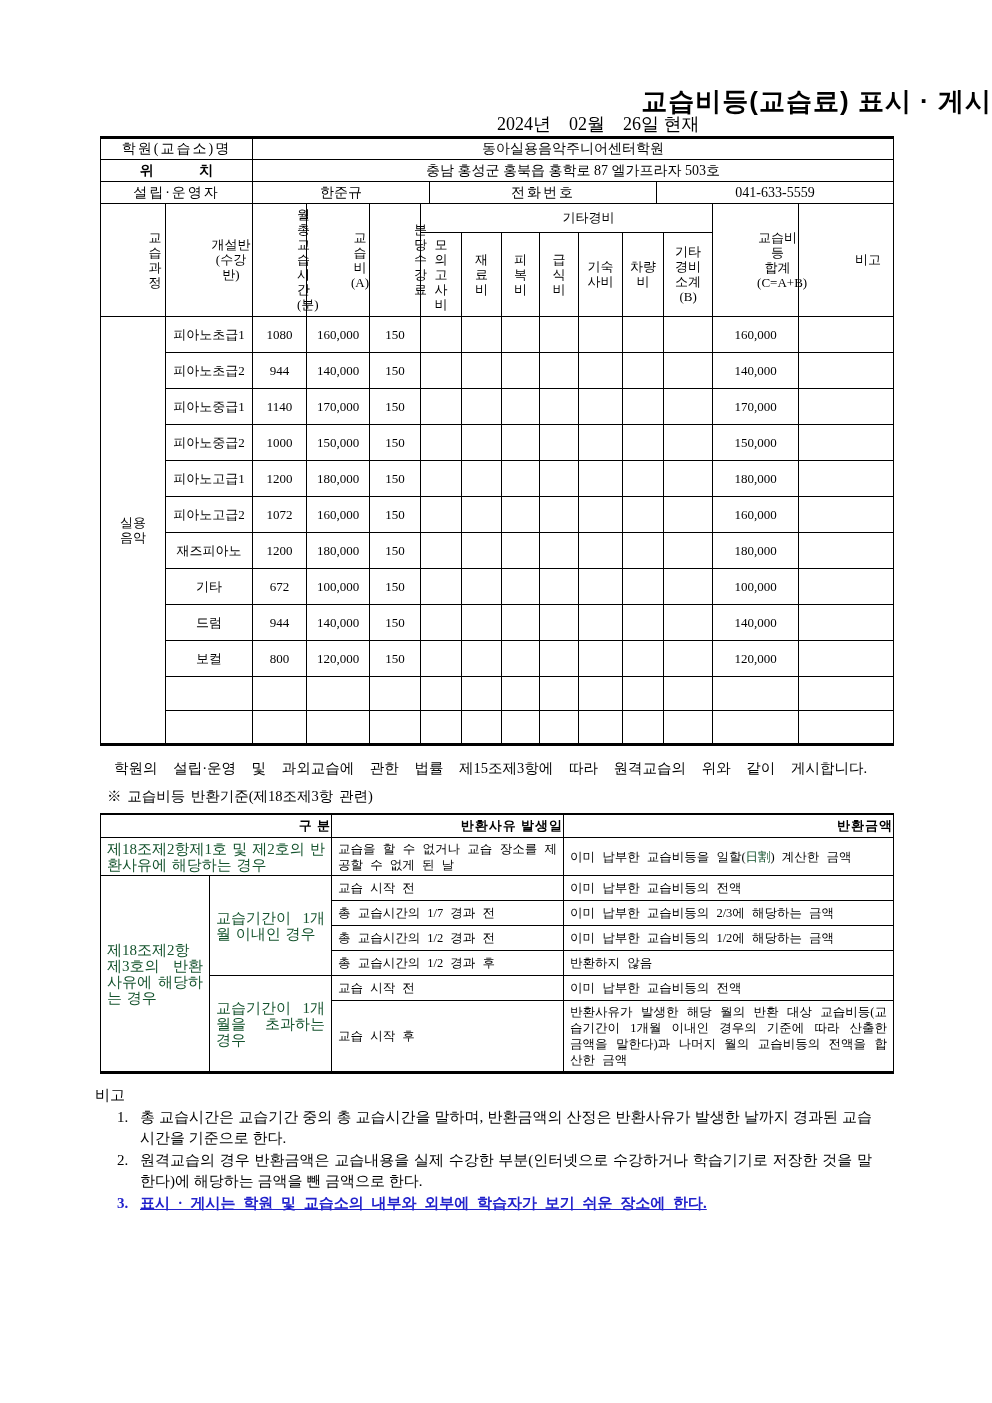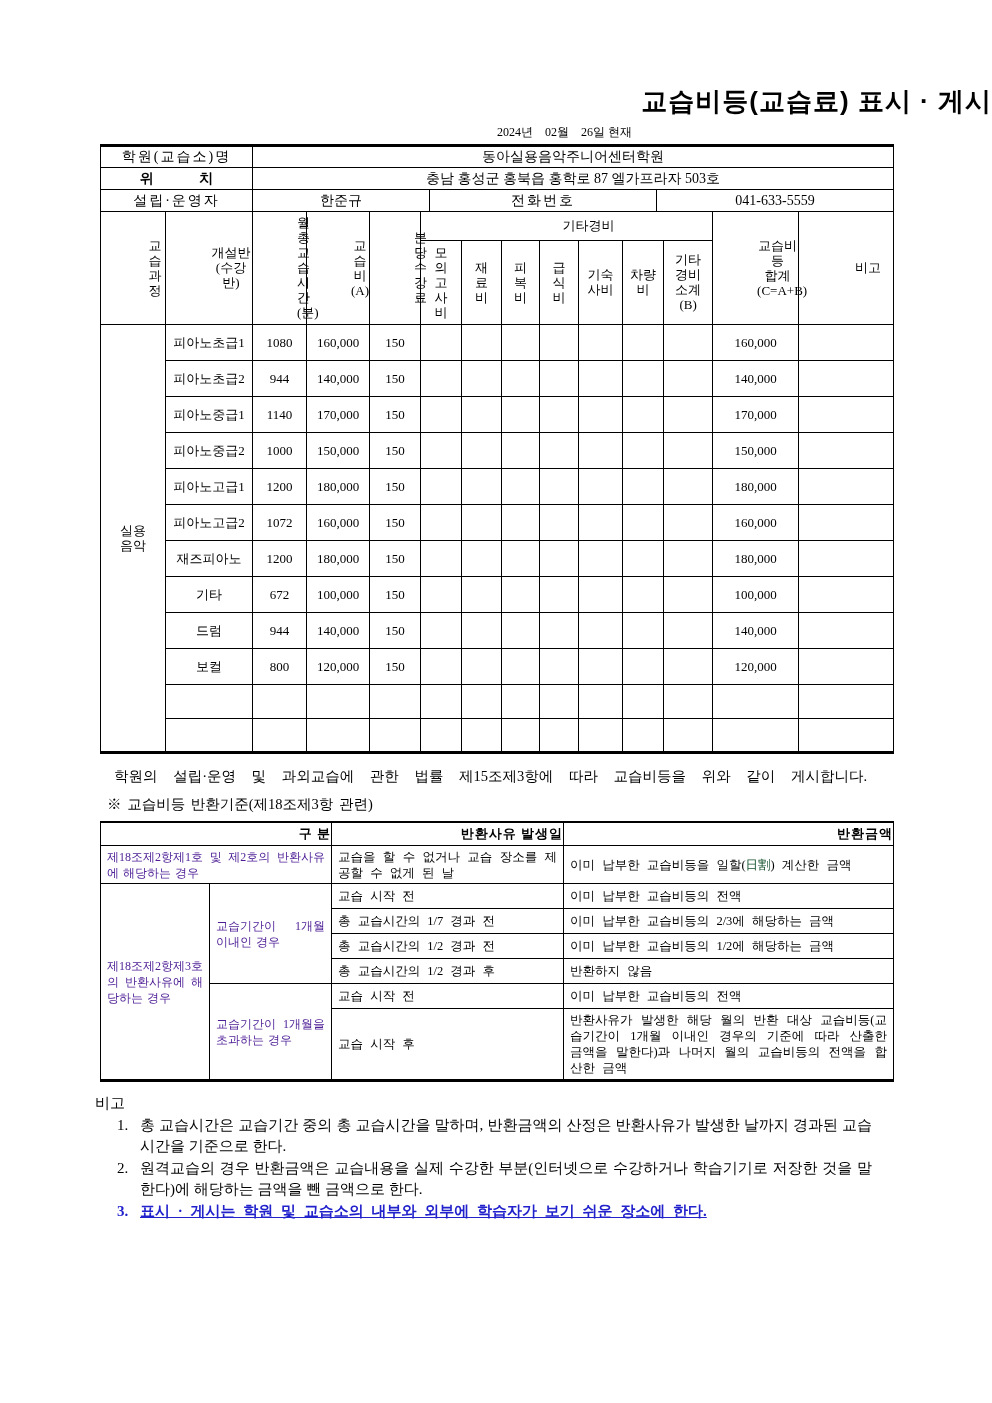--- a/index.html
+++ b/index.html
@@ -16,22 +16,22 @@
   .title {
     margin: 86px 0 0 0;
     text-align: right;
     font-family: "Liberation Sans", "DejaVu Sans", sans-serif;
     font-weight: bold;
     font-size: 26px;
     line-height: 30px;
     letter-spacing: 1px;
   }
   .date-line {
-    margin: 8px 0 3px 497px;
-    font-size: 12px;
+    margin: 0 0 3px 497px;
+    font-size: 18px;
     line-height: 17px;
     white-space: pre;
   }
   .tbl-wrap { margin-left: 100px; width: 793px; }
   table { border-collapse: collapse; table-layout: fixed; width: 793px; }
   td, th { border: 1px solid #000; padding: 0; vertical-align: middle; font-weight: normal; }
   .ml { white-space: pre-line; }
 
   
   .info-tbl { border-top: 3px solid #000; }
@@ -61,21 +61,21 @@
     margin: 9px 0 7px 107px;
     font-size: 14.5px;
     line-height: 19px;
     word-spacing: 2px;
   }
 
   
   .refund-tbl { border-top: 2px solid #000; border-bottom: 3px solid #000; }
   .refund-tbl th { font-weight: bold; font-size: 13px; height: 24px; text-align: right; letter-spacing: 1px; }
   .refund-tbl td { font-size: 12.5px; line-height: 16px; padding: 2px 6px; text-align: justify; word-spacing: 4px; }
-  .refund-tbl td.small { font-size: 12px; word-spacing: 1px; color: #4c1d95; }
+  .refund-tbl td.small { font-size: 15px; word-spacing: 1px; color: #14532d; }
   .refund-tbl tr.r1 td { height: 38px; }
   .refund-tbl tr.sub td { height: 25px; }
   .refund-tbl tr.last td.big { height: 72px; }
   .hanja { color: #14532d; }
 
   
   .notes { margin: 11px 0 0 95px; width: 780px; font-size: 15px; line-height: 21px; }
   .notes-heading { margin-bottom: 1px; }
   .note {
     position: relative;
@@ -363,21 +363,21 @@
             <td></td>
             <td></td>
             <td></td>
             <td></td>
             <td></td>
       </tr>
     </tbody>
       </table>
   </div>
 
-  <div class="statement">학원의 설립·운영 및 과외교습에 관한 법률 제15조제3항에 따라 교습비등을 위와 같이 게시합니다.</div>
+  <div class="statement">학원의 설립·운영 및 과외교습에 관한 법률 제15조제3항에 따라 원격교습의 위와 같이 게시합니다.</div>
   <div class="refund-heading">※  교습비등 반환기준(제18조제3항 관련)</div>
 
   <div class="tbl-wrap">
     <table class="refund-tbl">
       <colgroup>
           <col style="width:109px">
           <col style="width:122px">
           <col style="width:232px">
           <col style="width:330px">
         </colgroup>

